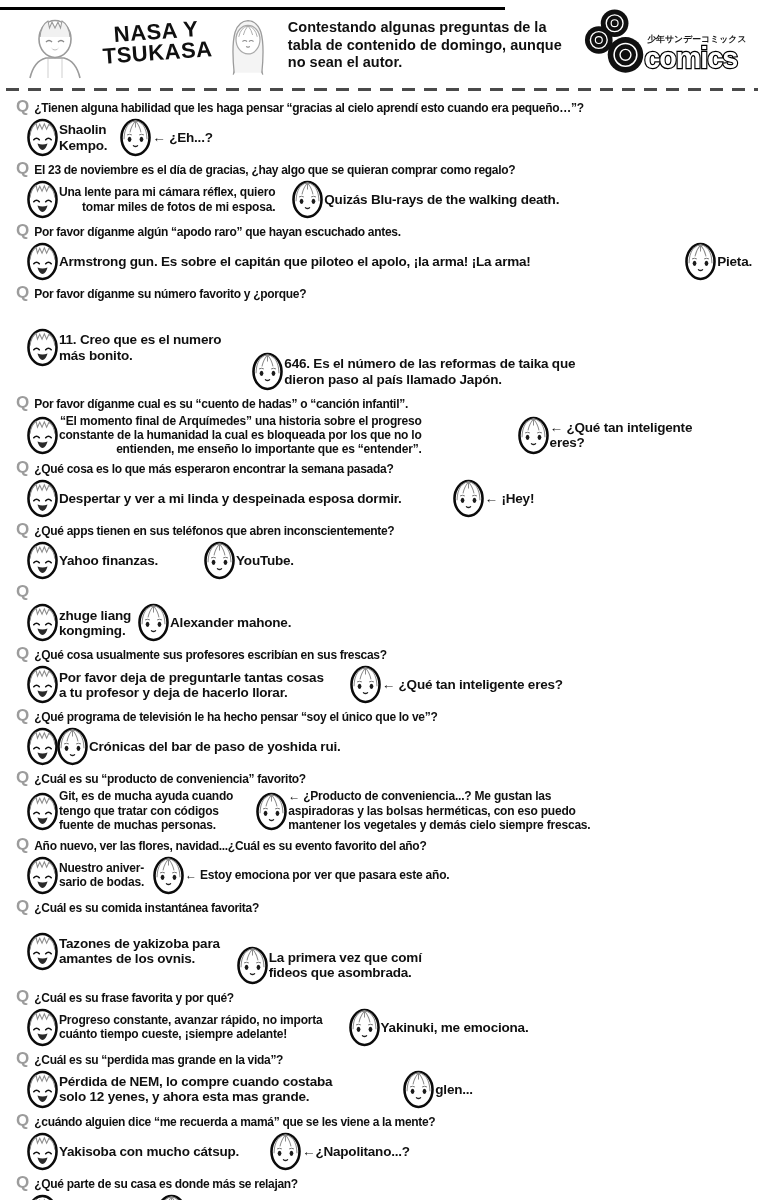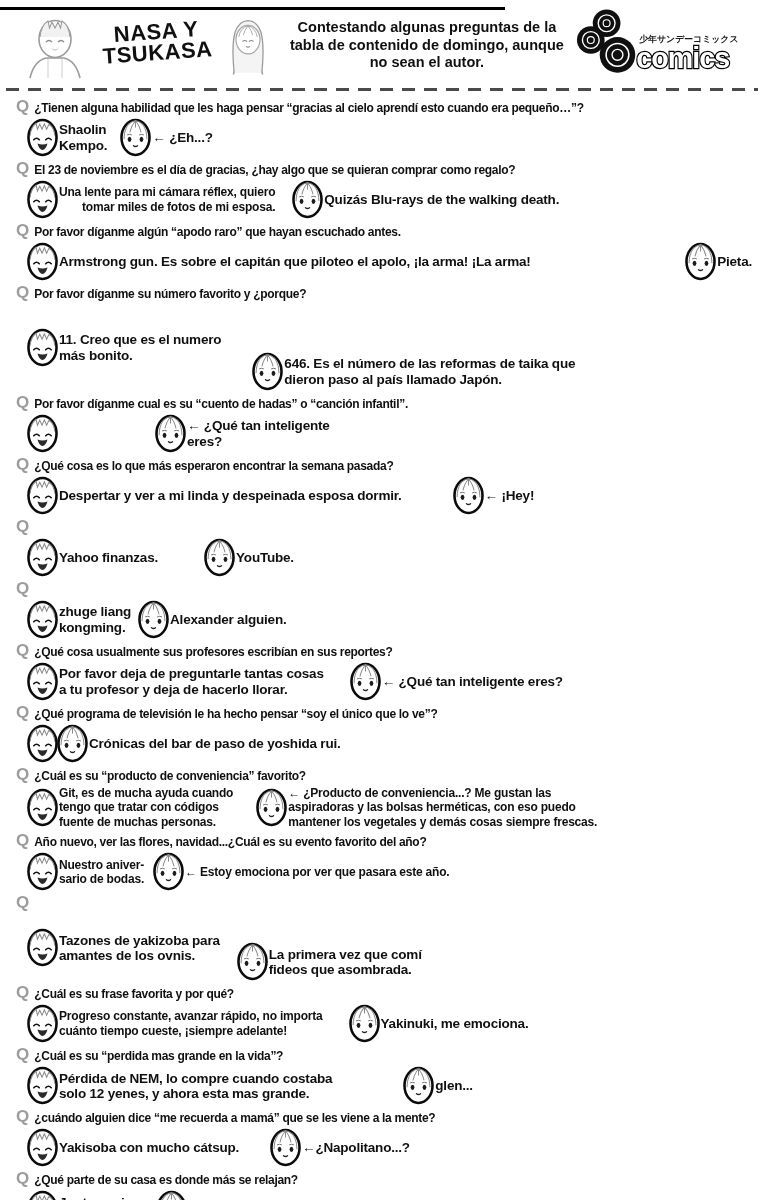--- a/index.html
+++ b/index.html
@@ -10,22 +10,22 @@
   }
   .top-line{position:absolute;top:7px;left:0;width:505px;height:3px;background:#000;}
   header{display:flex;align-items:flex-end;gap:8px;padding:16px 8px 0 26px;height:80px;box-sizing:border-box;}
   .bust{width:58px;height:66px;flex:none;margin-bottom:0;}
   .bust svg{width:100%;height:100%;}
   .bust-t{width:48px;}
   .title{
     font-size:22px;font-weight:900;white-space:pre-line;line-height:.95;
     transform:rotate(-4deg);text-align:center;margin:0 4px 16px 10px;letter-spacing:.5px;
   }
-  .subtitle{font-size:14.5px;font-weight:800;white-space:pre-line;line-height:1.22;margin:0 0 8px 8px;width:332px;text-align:center;}
-  .logo{margin-left:auto;width:170px;height:72px;flex:none;margin-bottom:2px;margin-right:12px;}
+  .subtitle{font-size:14.5px;font-weight:800;white-space:pre-line;line-height:1.22;margin:0 0 8px 8px;width:332px;}
+  .logo{margin-left:auto;width:170px;height:72px;flex:none;margin-bottom:2px;margin-right:4px;}
   .logo svg{width:100%;height:100%;}
   .sep{height:3px;margin:8px 6px 6px 6px;
     background:repeating-linear-gradient(90deg,#4a4a4a 0 13px,transparent 13px 22px);}
   main{padding:0 10px 0 16px;}
   .qa{margin:0;}
   .qline{display:flex;align-items:baseline;margin:0 0 1px 0;}
   .qmark{color:#9c9c9c;font-weight:900;font-size:17px;margin-right:5px;flex:none;}
   .qtext{font-weight:800;font-size:12px;letter-spacing:-.3px;line-height:1.08;}
   .aline{display:flex;align-items:center;padding-left:10px;margin:1px 0 2px 0;min-height:36px;}
   .ans{display:flex;align-items:center;gap:0;}
@@ -233,20 +233,23 @@
       <div class="aline">
         <div class="ans">
           <span class="face">
             <svg viewBox="0 0 36 42" xmlns="http://www.w3.org/2000/svg">
               <ellipse cx="18" cy="21" rx="15.3" ry="19" fill="#fff" stroke="#0b0b0b" stroke-width="2.8"></ellipse>
               <path d="M4.5 19 Q5.5 9 11 5.5 L12.5 12 L15 6.5 L17.5 12 L20 6 L22.5 12 L25 6.5 Q30.5 9.5 31.5 19" fill="none" stroke="#8a8a8a" stroke-width="1.1"></path>
               <path d="M8.5 23.5 Q11.5 20 14.5 23.5 M21.5 23.5 Q24.5 20 27.5 23.5" fill="none" stroke="#111" stroke-width="1.7" stroke-linecap="round"></path>
               <path d="M12.5 27.5 Q18 29.5 23.5 27.5 Q21.5 34.5 18 34.5 Q14.5 34.5 12.5 27.5 Z" fill="#2a2a2a"></path>
             </svg>
           </span>
+          <span class="atext m">“El momento final de Arquímedes” una historia sobre el progreso
+constante de la humanidad la cual es bloqueada por los que no lo
+entienden, me enseño lo importante que es “entender”.</span>
         </div>
         <div class="ans" style="margin-left: 95px;">
           <span class="face">
             <svg viewBox="0 0 36 42" xmlns="http://www.w3.org/2000/svg">
               <ellipse cx="18" cy="21" rx="15.3" ry="19" fill="#fff" stroke="#0b0b0b" stroke-width="2.8"></ellipse>
               <path d="M18 2.5 Q9 4.5 6.5 14.5 Q5.5 18.5 5.5 23 M18 2.5 Q27 4.5 29.5 14.5 Q30.5 18.5 30.5 23 M18 3 Q13.5 8 12 15.5 M18 3 Q22.5 8 24 15.5 M18 3 L18 10" fill="none" stroke="#8a8a8a" stroke-width="1.1"></path>
               <ellipse cx="11.5" cy="23" rx="2" ry="2.9" fill="#1c1c1c"></ellipse>
               <ellipse cx="24.5" cy="23" rx="2" ry="2.9" fill="#1c1c1c"></ellipse>
               <path d="M8.8 18.2 Q11.5 16.8 14 18.2 M22 18.2 Q24.5 16.8 27.2 18.2" fill="none" stroke="#666" stroke-width="1"></path>
               <path d="M15.8 30 Q18 31.6 20.2 30" fill="none" stroke="#222" stroke-width="1.5" stroke-linecap="round"></path>
@@ -285,20 +288,21 @@
               <path d="M15.8 30 Q18 31.6 20.2 30" fill="none" stroke="#222" stroke-width="1.5" stroke-linecap="round"></path>
             </svg>
           </span>
           <span class="atext n">← ¡Hey!</span>
         </div>
       </div>
     </section>
     <section class="qa">
       <div class="qline">
         <span class="qmark">Q</span>
+        <span class="qtext">¿Qué apps tienen en sus teléfonos que abren inconscientemente?</span>
       </div>
       <div class="aline">
         <div class="ans">
           <span class="face">
             <svg viewBox="0 0 36 42" xmlns="http://www.w3.org/2000/svg">
               <ellipse cx="18" cy="21" rx="15.3" ry="19" fill="#fff" stroke="#0b0b0b" stroke-width="2.8"></ellipse>
               <path d="M4.5 19 Q5.5 9 11 5.5 L12.5 12 L15 6.5 L17.5 12 L20 6 L22.5 12 L25 6.5 Q30.5 9.5 31.5 19" fill="none" stroke="#8a8a8a" stroke-width="1.1"></path>
               <path d="M8.5 23.5 Q11.5 20 14.5 23.5 M21.5 23.5 Q24.5 20 27.5 23.5" fill="none" stroke="#111" stroke-width="1.7" stroke-linecap="round"></path>
               <path d="M12.5 27.5 Q18 29.5 23.5 27.5 Q21.5 34.5 18 34.5 Q14.5 34.5 12.5 27.5 Z" fill="#2a2a2a"></path>
             </svg>
@@ -341,28 +345,28 @@
           <span class="face">
             <svg viewBox="0 0 36 42" xmlns="http://www.w3.org/2000/svg">
               <ellipse cx="18" cy="21" rx="15.3" ry="19" fill="#fff" stroke="#0b0b0b" stroke-width="2.8"></ellipse>
               <path d="M18 2.5 Q9 4.5 6.5 14.5 Q5.5 18.5 5.5 23 M18 2.5 Q27 4.5 29.5 14.5 Q30.5 18.5 30.5 23 M18 3 Q13.5 8 12 15.5 M18 3 Q22.5 8 24 15.5 M18 3 L18 10" fill="none" stroke="#8a8a8a" stroke-width="1.1"></path>
               <ellipse cx="11.5" cy="23" rx="2" ry="2.9" fill="#1c1c1c"></ellipse>
               <ellipse cx="24.5" cy="23" rx="2" ry="2.9" fill="#1c1c1c"></ellipse>
               <path d="M8.8 18.2 Q11.5 16.8 14 18.2 M22 18.2 Q24.5 16.8 27.2 18.2" fill="none" stroke="#666" stroke-width="1"></path>
               <path d="M15.8 30 Q18 31.6 20.2 30" fill="none" stroke="#222" stroke-width="1.5" stroke-linecap="round"></path>
             </svg>
           </span>
-          <span class="atext n">Alexander alguien.</span>
-        </div>
-      </div>
-    </section>
-    <section class="qa">
-      <div class="qline">
-        <span class="qmark">Q</span>
-        <span class="qtext">¿Qué cosa usualmente sus profesores escribían en sus reportes?</span>
+          <span class="atext n">Alexander mahone.</span>
+        </div>
+      </div>
+    </section>
+    <section class="qa">
+      <div class="qline">
+        <span class="qmark">Q</span>
+        <span class="qtext">¿Qué cosa usualmente sus profesores escribían en sus frescas?</span>
       </div>
       <div class="aline">
         <div class="ans">
           <span class="face">
             <svg viewBox="0 0 36 42" xmlns="http://www.w3.org/2000/svg">
               <ellipse cx="18" cy="21" rx="15.3" ry="19" fill="#fff" stroke="#0b0b0b" stroke-width="2.8"></ellipse>
               <path d="M4.5 19 Q5.5 9 11 5.5 L12.5 12 L15 6.5 L17.5 12 L20 6 L22.5 12 L25 6.5 Q30.5 9.5 31.5 19" fill="none" stroke="#8a8a8a" stroke-width="1.1"></path>
               <path d="M8.5 23.5 Q11.5 20 14.5 23.5 M21.5 23.5 Q24.5 20 27.5 23.5" fill="none" stroke="#111" stroke-width="1.7" stroke-linecap="round"></path>
               <path d="M12.5 27.5 Q18 29.5 23.5 27.5 Q21.5 34.5 18 34.5 Q14.5 34.5 12.5 27.5 Z" fill="#2a2a2a"></path>
             </svg>
@@ -439,21 +443,21 @@
               <ellipse cx="18" cy="21" rx="15.3" ry="19" fill="#fff" stroke="#0b0b0b" stroke-width="2.8"></ellipse>
               <path d="M18 2.5 Q9 4.5 6.5 14.5 Q5.5 18.5 5.5 23 M18 2.5 Q27 4.5 29.5 14.5 Q30.5 18.5 30.5 23 M18 3 Q13.5 8 12 15.5 M18 3 Q22.5 8 24 15.5 M18 3 L18 10" fill="none" stroke="#8a8a8a" stroke-width="1.1"></path>
               <ellipse cx="11.5" cy="23" rx="2" ry="2.9" fill="#1c1c1c"></ellipse>
               <ellipse cx="24.5" cy="23" rx="2" ry="2.9" fill="#1c1c1c"></ellipse>
               <path d="M8.8 18.2 Q11.5 16.8 14 18.2 M22 18.2 Q24.5 16.8 27.2 18.2" fill="none" stroke="#666" stroke-width="1"></path>
               <path d="M15.8 30 Q18 31.6 20.2 30" fill="none" stroke="#222" stroke-width="1.5" stroke-linecap="round"></path>
             </svg>
           </span>
           <span class="atext s">← ¿Producto de conveniencia...? Me gustan las
 aspiradoras y las bolsas herméticas, con eso puedo
-mantener los vegetales y demás cosas siempre frescas.</span>
+mantener los vegetales y demás cielo siempre frescas.</span>
         </div>
       </div>
     </section>
     <section class="qa">
       <div class="qline">
         <span class="qmark">Q</span>
         <span class="qtext">Año nuevo, ver las flores, navidad...¿Cuál es su evento favorito del año?</span>
       </div>
       <div class="aline">
         <div class="ans">
@@ -479,20 +483,21 @@
               <path d="M15.8 30 Q18 31.6 20.2 30" fill="none" stroke="#222" stroke-width="1.5" stroke-linecap="round"></path>
             </svg>
           </span>
           <span class="atext m">← Estoy emociona por ver que pasara este año.</span>
         </div>
       </div>
     </section>
     <section class="qa">
       <div class="qline">
         <span class="qmark">Q</span>
+        <span class="qtext">¿Cuál es su comida instantánea favorita?</span>
       </div>
       <div class="aline">
         <div class="ans">
           <span class="face">
             <svg viewBox="0 0 36 42" xmlns="http://www.w3.org/2000/svg">
               <ellipse cx="18" cy="21" rx="15.3" ry="19" fill="#fff" stroke="#0b0b0b" stroke-width="2.8"></ellipse>
               <path d="M4.5 19 Q5.5 9 11 5.5 L12.5 12 L15 6.5 L17.5 12 L20 6 L22.5 12 L25 6.5 Q30.5 9.5 31.5 19" fill="none" stroke="#8a8a8a" stroke-width="1.1"></path>
               <path d="M8.5 23.5 Q11.5 20 14.5 23.5 M21.5 23.5 Q24.5 20 27.5 23.5" fill="none" stroke="#111" stroke-width="1.7" stroke-linecap="round"></path>
               <path d="M12.5 27.5 Q18 29.5 23.5 27.5 Q21.5 34.5 18 34.5 Q14.5 34.5 12.5 27.5 Z" fill="#2a2a2a"></path>
             </svg>

